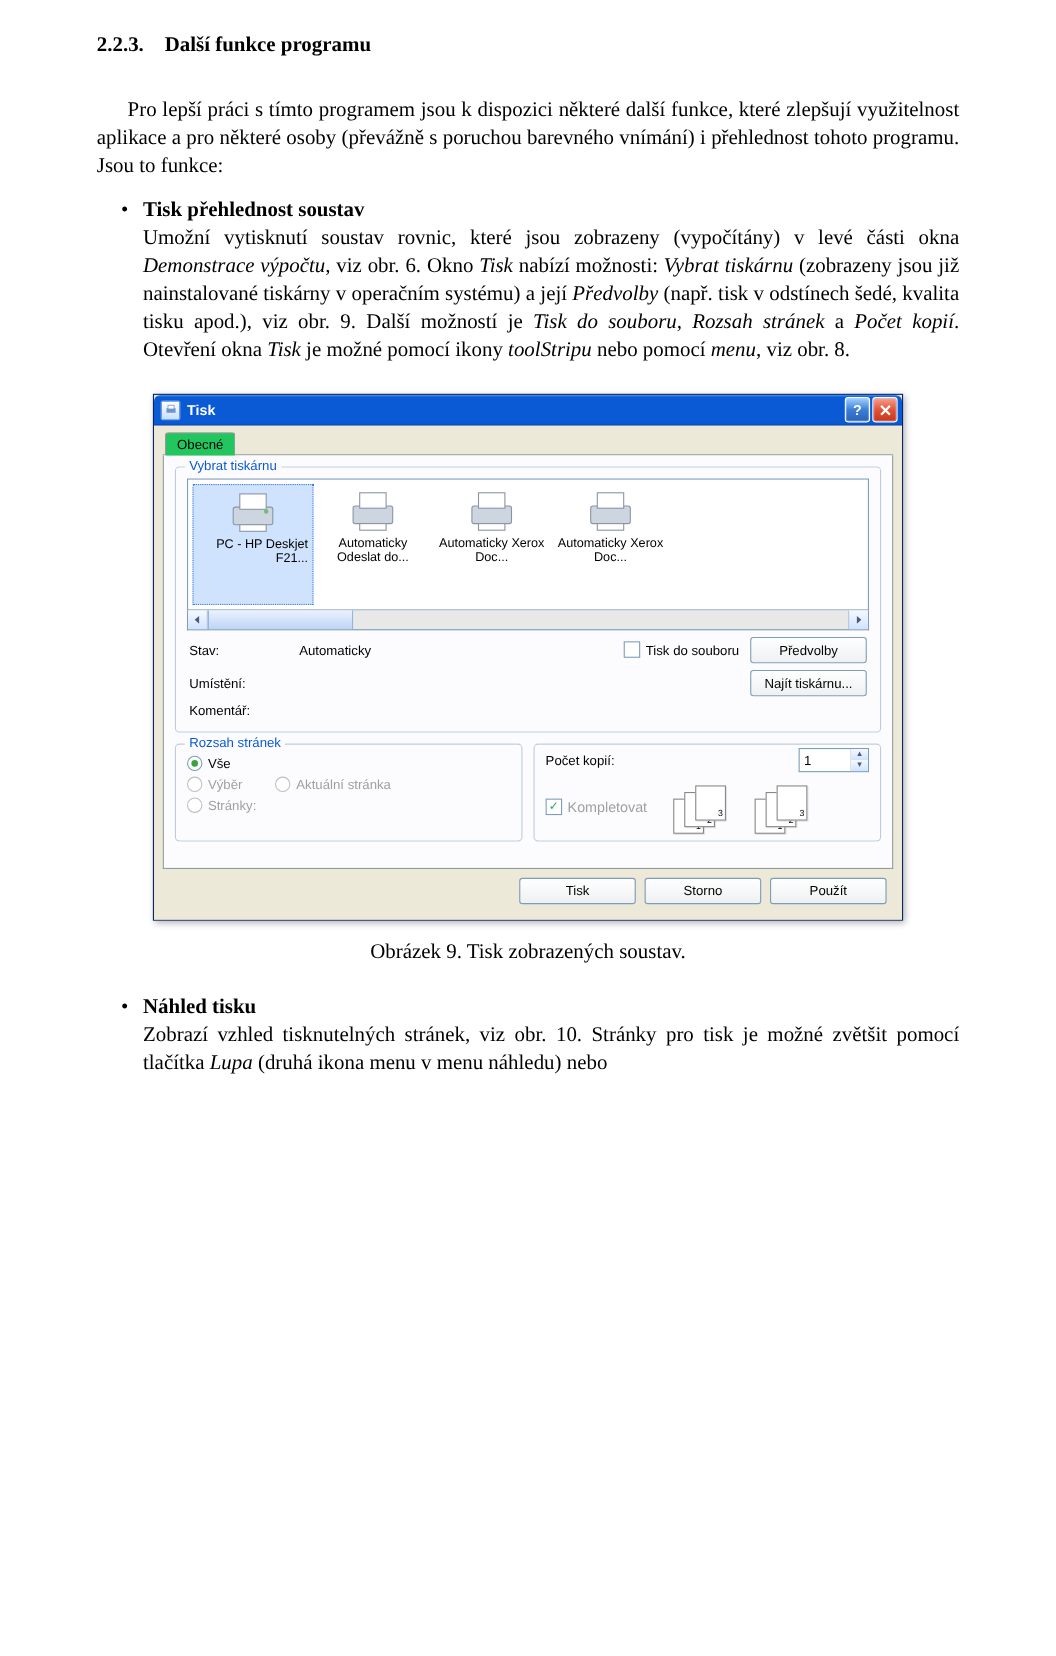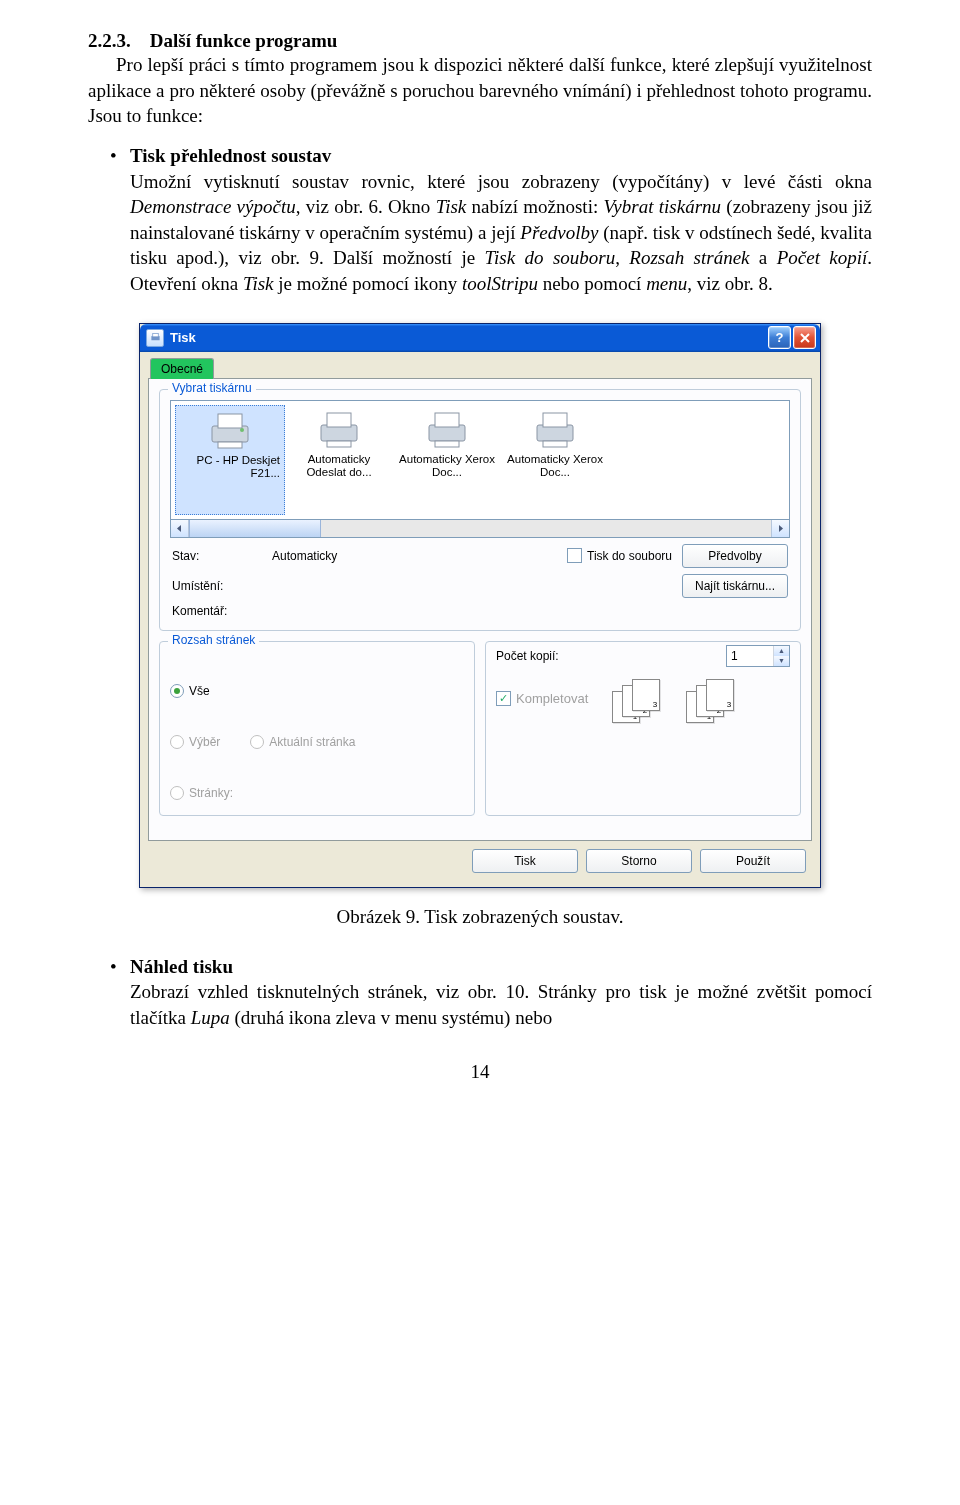--- a/index.html
+++ b/index.html
@@ -10,21 +10,21 @@
     color: #000;
     background: #fff;
     width: 960px;
   }
   .page {
     padding: 30px 88px 20px 88px;
   }
   .heading {
     font-weight: bold;
     font-size: 19px;
-    margin-bottom: 0;
+    margin-bottom: 35px;
   }
   .para {
     text-align: justify;
     line-height: 1.35;
     margin-bottom: 14px;
   }
   .indent { text-indent: 28px; font-family: Liberation Serif, serif; }
   ul.bul {
     list-style: none;
     padding-left: 42px;
@@ -210,21 +210,21 @@
     border-radius: 3px;
     font-size: 12px;
     padding: 0 10px;
   }
   .two-col {
     display: flex; gap: 10px;
   }
   .two-col .group { flex: 1; }
   .radio-row {
     display: flex; align-items: center; gap: 5px;
-    font-size: 12px; margin-bottom: 5px; margin-top: 32px;
+    font-size: 12px; margin-bottom: 5px;
   }
   .radio {
     width: 12px; height: 12px; border-radius: 50%;
     border: 1px solid #7f9db9; background: #fff;
     display: inline-flex; align-items: center; justify-content: center;
   }
   .radio.on::after {
     content: ""; width: 6px; height: 6px; border-radius: 50%;
     background: #3ca23c;
   }
@@ -452,19 +452,18 @@
         </div>
       </div>
     </div>
   </div>
 
   <div class="caption">Obrázek 9. Tisk zobrazených soustav.</div>
 
   <ul class="bul">
     <li>
       <b>Náhled tisku</b><br>
-      <span>Zobrazí vzhled tisknutelných stránek, viz obr. 10. Stránky pro tisk je možné zvětšit pomocí tlačítka </span><i>Lupa</i><span> (druhá ikona zleva v menu systému) nebo</span>
+      <span>Zobrazí vzhled tisknutelných stránek, viz obr. 10. Stránky pro tisk je možné zvětšit pomocí tlačítka </span><i>Lupa</i><span> (druhá ikona menu v menu náhledu) nebo</span>
     </li>
   </ul>
 
-  <div class="page-num">14</div>
 
 </div>
 
 </body></html>

